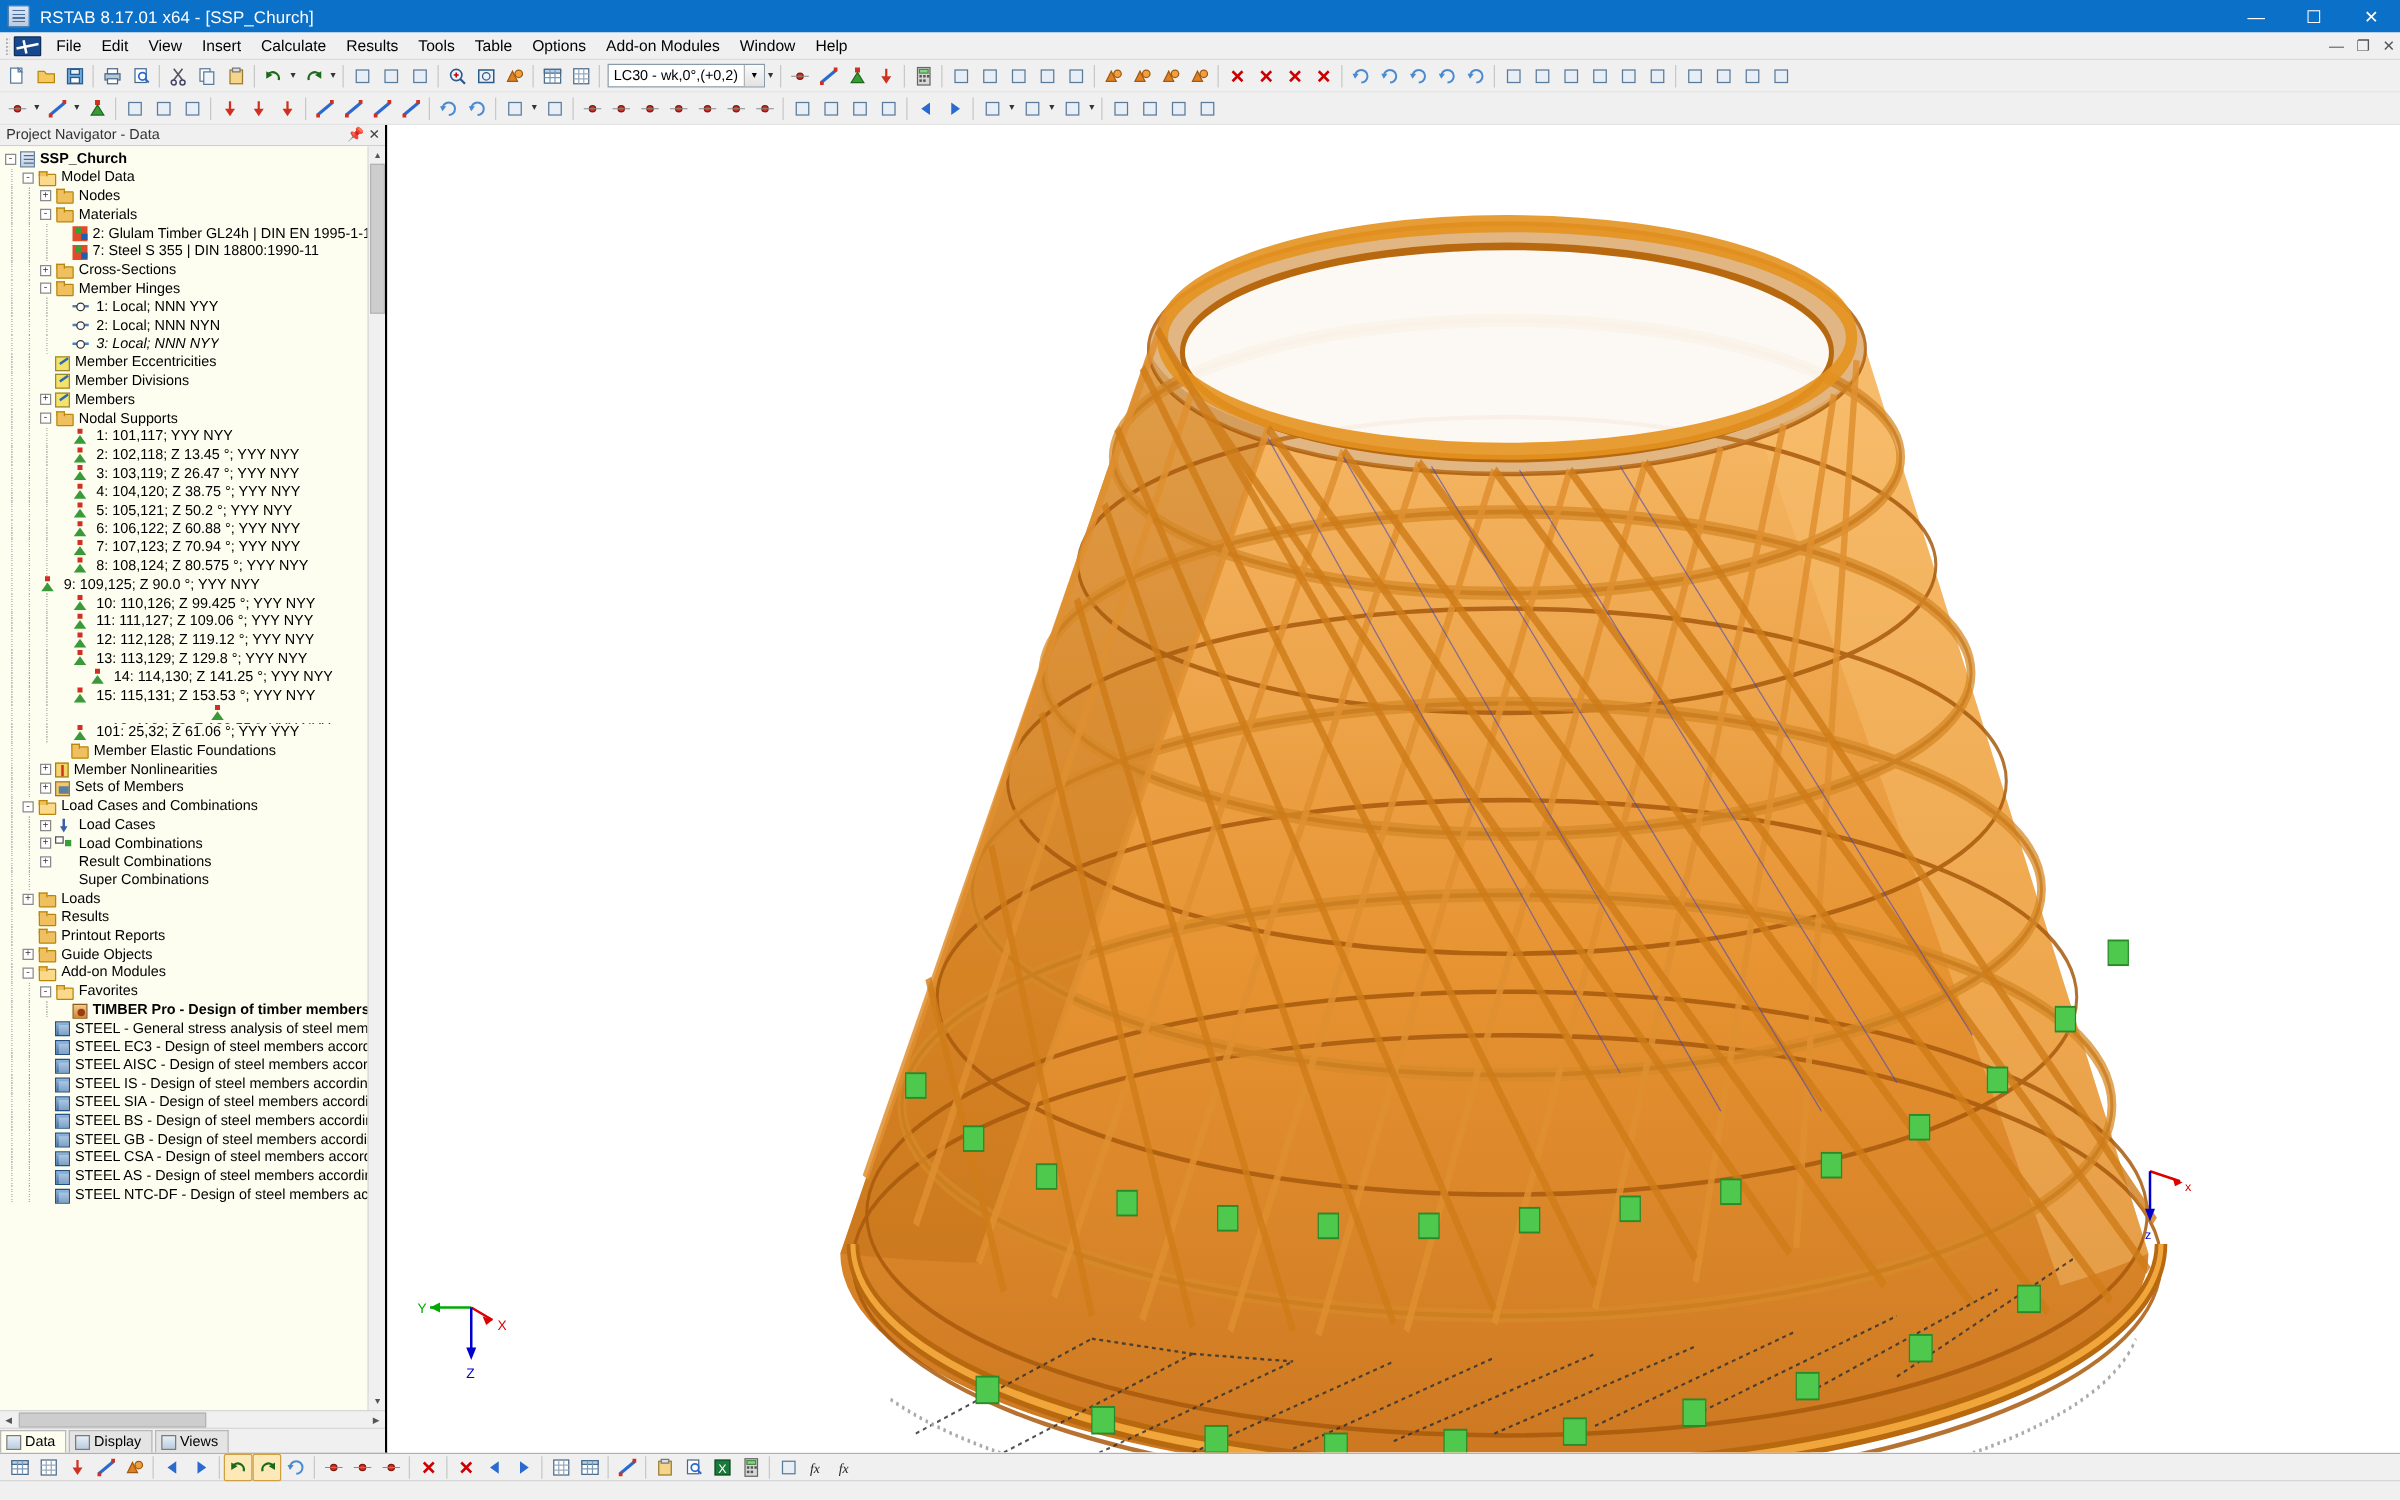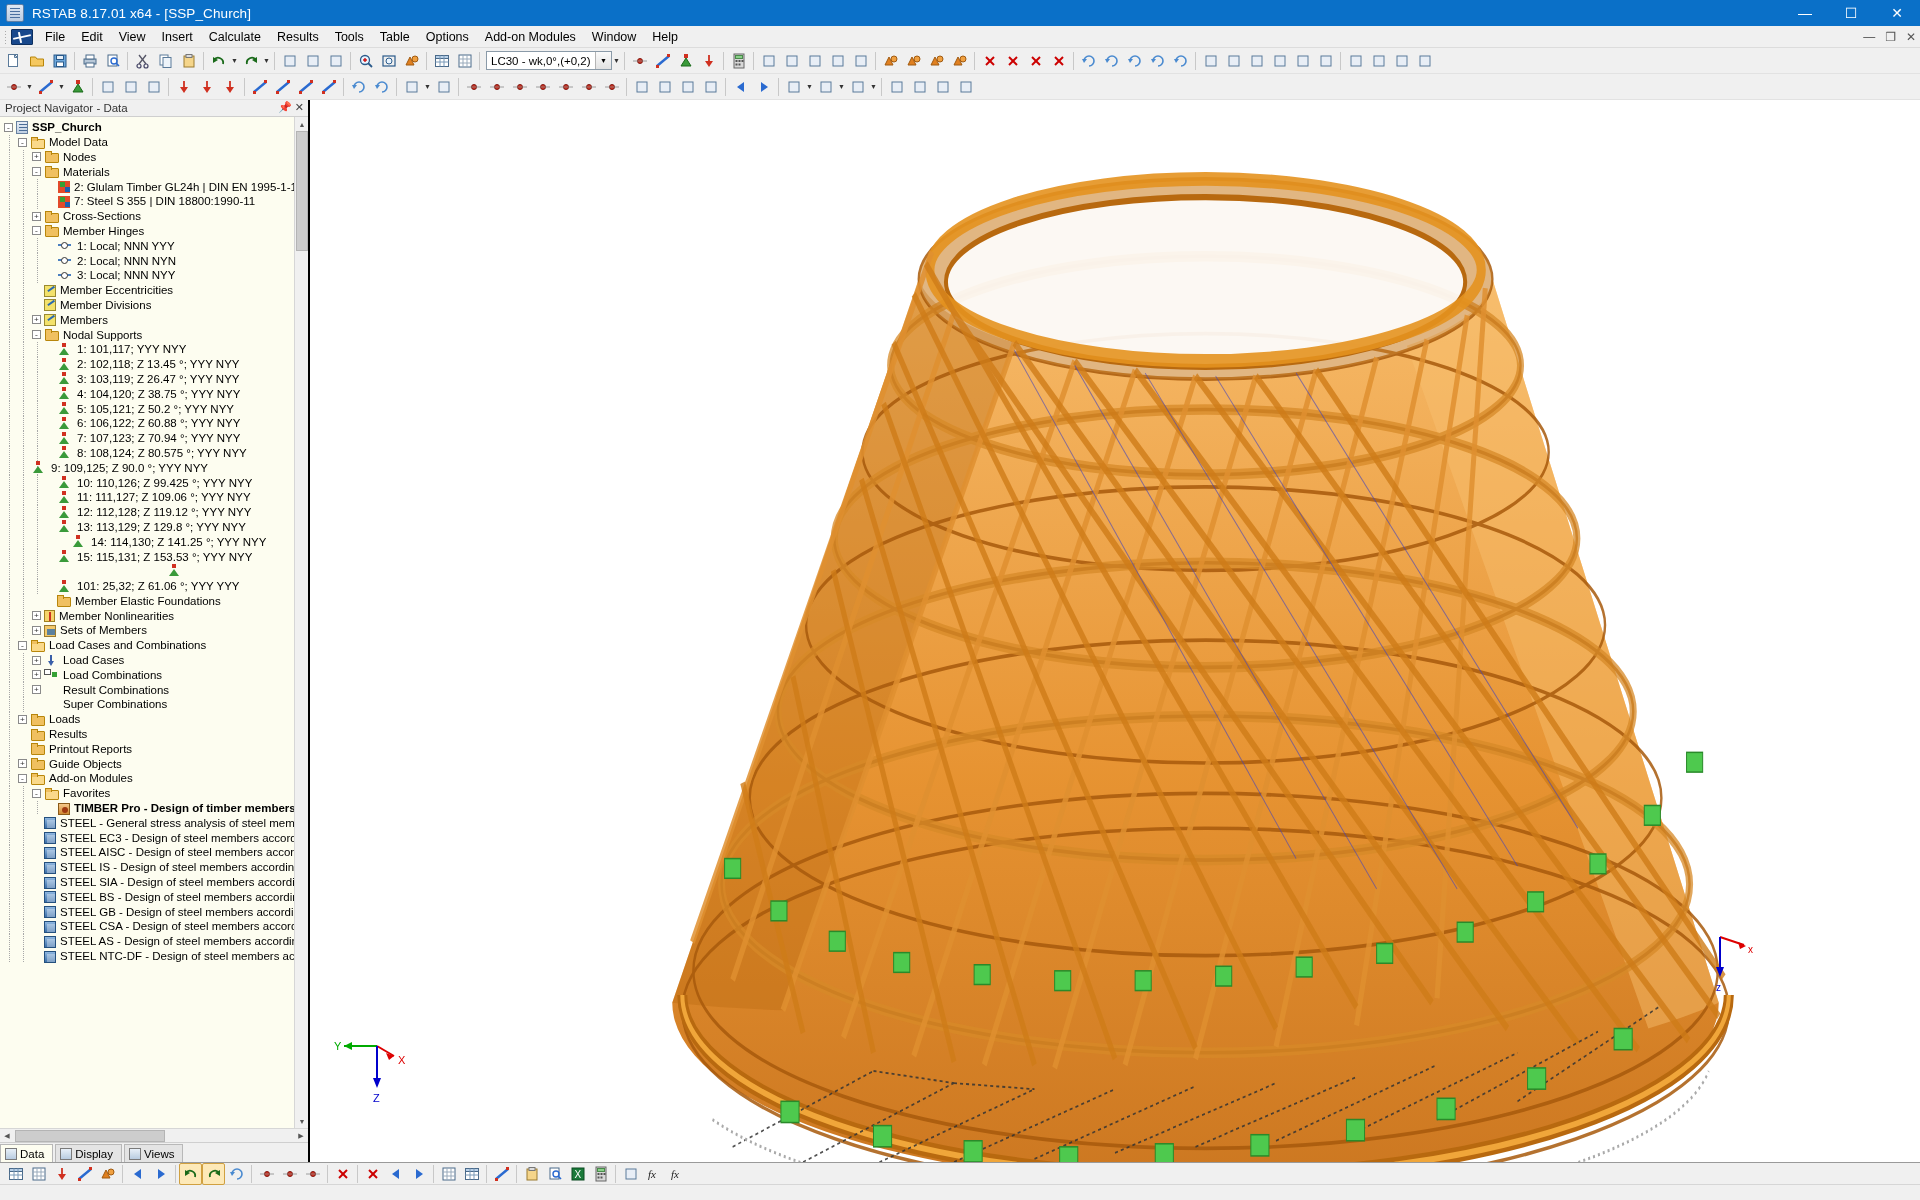--- a/index.html
+++ b/index.html
@@ -818,21 +818,21 @@
             <span class="lbl">1: Local; NNN YYY</span>
           </div>
           <div class="tn" style="padding-left: 46px;">
             <span class="guide" style="left: 9px;"></span>
             <span class="guide" style="left: 23px;"></span>
             <span class="guide" style="left: 37px;"></span>
             <span class="exp-spacer"></span>
             <span class="ic hinge"></span>
             <span class="lbl">2: Local; NNN NYN</span>
           </div>
-          <div class="tn" style="padding-left: 46px;">
+          <div class="tn" style="padding-left: 46px; font-style: italic;">
             <span class="guide" style="left: 9px;"></span>
             <span class="guide" style="left: 23px;"></span>
             <span class="guide" style="left: 37px;"></span>
             <span class="exp-spacer"></span>
             <span class="ic hinge"></span>
             <span class="lbl">3: Local; NNN NYY</span>
           </div>
           <div class="tn" style="padding-left: 32px;">
             <span class="guide" style="left: 9px;"></span>
             <span class="guide" style="left: 23px;"></span>

